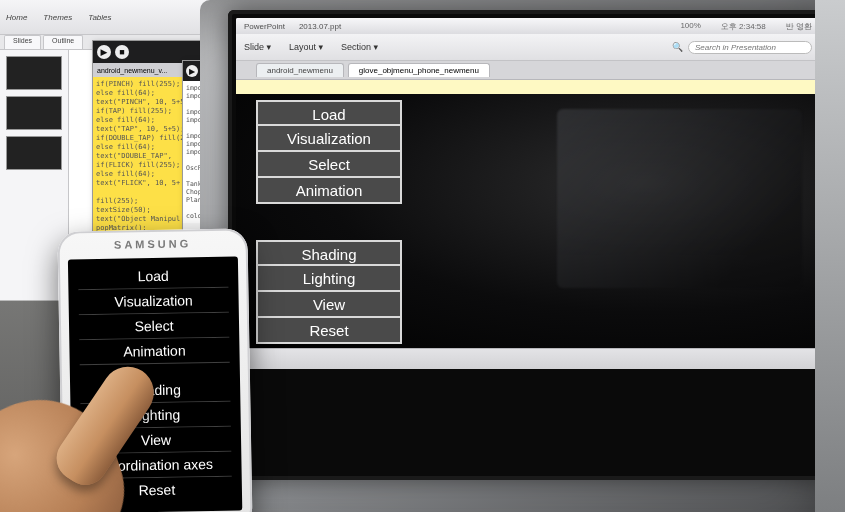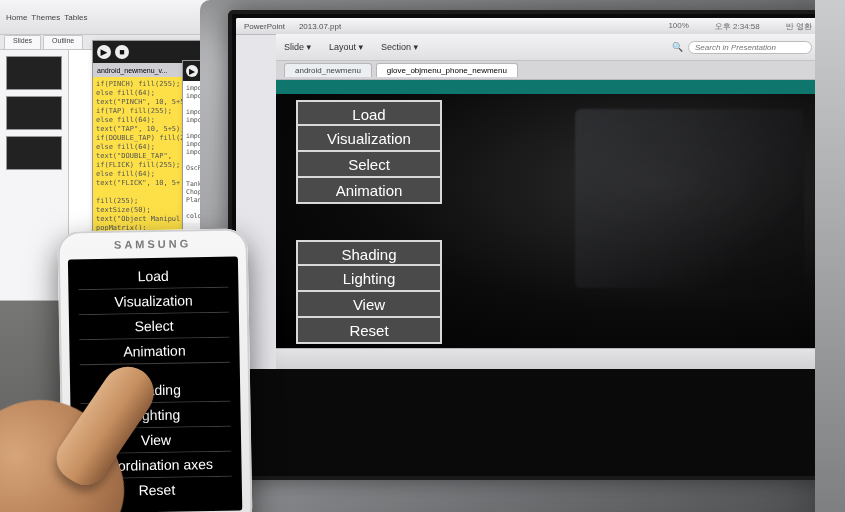--- a/index.html
+++ b/index.html
@@ -51,43 +51,42 @@
     border-bottom: 1px solid #b9b9bd;
     font-size: 8px;
     color: #333;
     display: flex;
     align-items: center;
     gap: 14px;
     padding: 0 8px;
     white-space: nowrap;
     overflow: hidden;
   }
-  .mac-menubar .right { margin-left: auto; display:flex; gap:26px; }
+  .mac-menubar .right { margin-left: auto; display:flex; gap:20px; }
   .mac-menubar span { opacity:.85; }
 
   
   .app-window {
     position: absolute;
     left: 0; right: 0; top: 16px; bottom: 0;
-    background: #0f766e;
-    margin-left: 40px;
+    background: #fef9c3;
   }
   .app-ribbon {
     height: 26px;
     background: linear-gradient(#f3f3f5,#e0e0e3);
     border-bottom: 1px solid #c3c3c6;
     display:flex; align-items:center; gap:18px;
     font-size:9px; color:#333; padding:0 8px;
   }
   .app-tabbar {
     height: 18px;
     background:#d6d6d9;
     border-bottom:1px solid #b7b7bb;
     display:flex; align-items:center; gap:4px;
-    font-size:8px; color:#444; padding:0 8px;
+    font-size:8px; color:#444; padding:0 20px;
   }
   .app-tab {
     padding:2px 10px;
     background:#eceff1;
     border:1px solid #b7b7bb;
     border-bottom:none;
     border-radius:3px 3px 0 0;
   }
   .app-tab.active { background:#fff; color:#000; }
 
@@ -145,21 +144,21 @@
     background: #ececef;
     box-shadow: 0 0 0 1px #bbb;
     overflow:hidden;
     font-size:8px;
     color:#444;
   }
   .bg-editor .ribbon {
     height:34px;
     background:linear-gradient(#f5f5f7,#e1e1e4);
     border-bottom:1px solid #c6c6c9;
-    display:flex; align-items:center; gap:4px; padding:0 6px;
+    display:flex; align-items:center; gap:16px; padding:0 6px;font-style:italic;
   }
   .bg-editor .tabs {
     height:14px; background:#e8e8ea; border-bottom:1px solid #c6c6c9;
     display:flex; gap:2px; padding:0 4px; font-size:7px;
   }
   .bg-editor .tabs .t {
     padding:1px 8px; background:#f8f8fa; border:1px solid #c6c6c9; border-bottom:none;
     border-radius:2px 2px 0 0;
   }
   .bg-editor .body { display:flex; height:calc(100% - 48px); }

